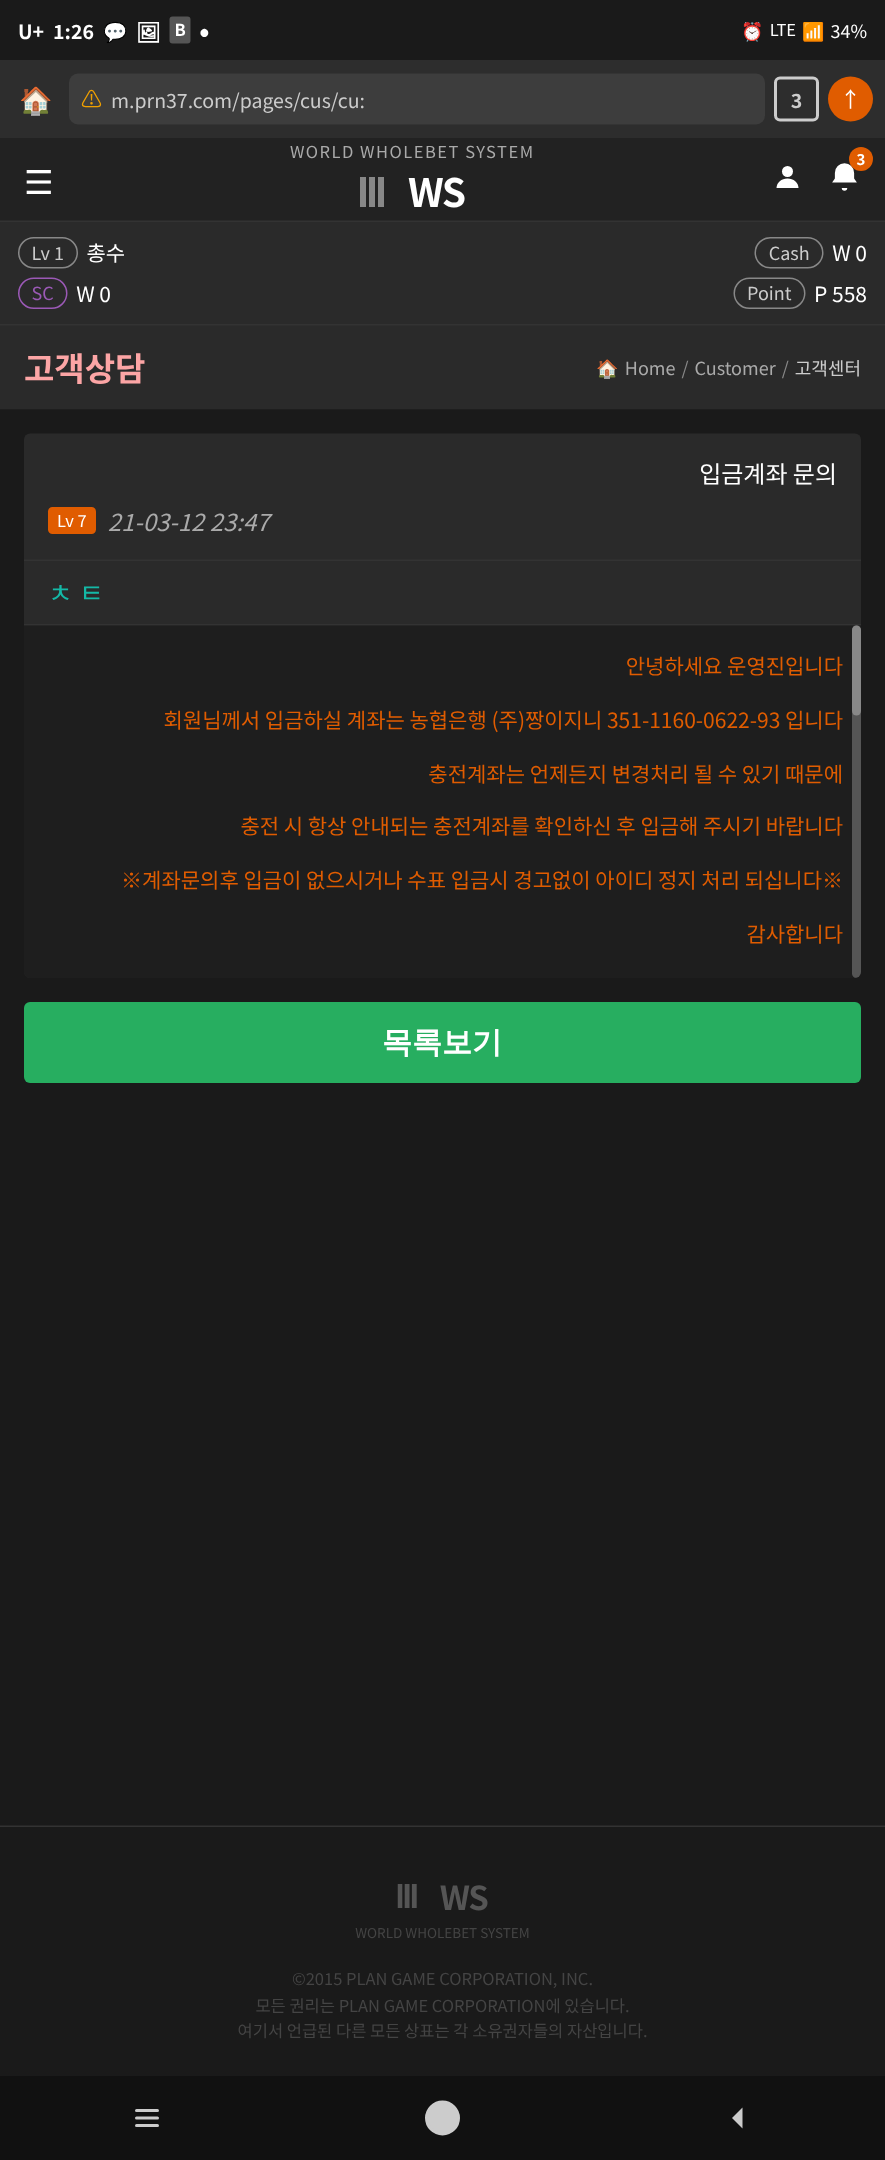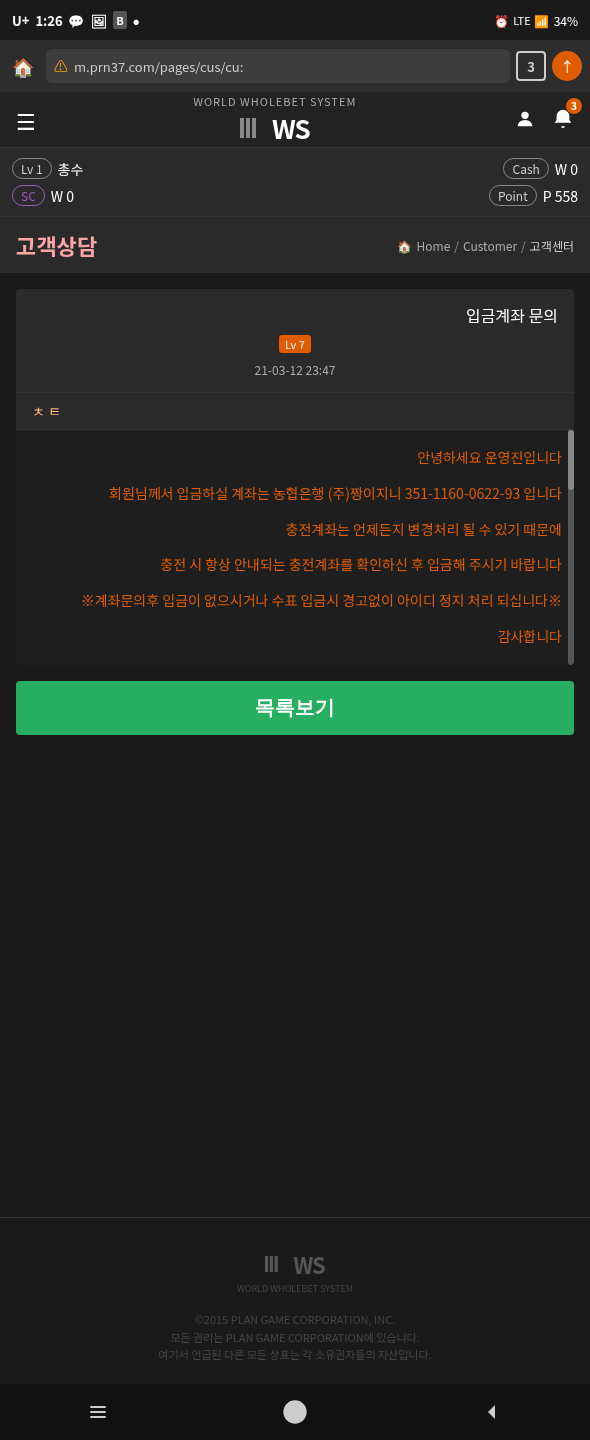--- a/index.html
+++ b/index.html
@@ -277,46 +277,46 @@
     }
     .post-title {
       font-size: 16px;
       color: #fff;
       margin-bottom: 8px;
     }
     .post-meta {
       display: flex;
       align-items: center;
       gap: 8px;
-      flex-direction: column;
     }
     .post-lv {
       background: #e05c00;
       color: #fff;
       font-size: 11px;
       padding: 1px 6px;
       border-radius: 3px;
     }
     .post-date {
-      font-size: 12px;
+      font-size: 16px;
       color: #aaa;
+      font-style: italic;
     }
     .reply-header {
       padding: 8px 16px;
       background: #2a2a2a;
       border-bottom: 1px solid #333;
       font-size: 12px;
       color: #888;
       display: flex;
       gap: 8px;
       align-items: center;
     }
     .reply-icon {
-      font-size: 14px;
-      color: #fdba74;
+      font-size: 18px;
+      color: #14b8a6;
     }
     .reply-text-content {
       padding: 16px;
       background: #1e1e1e;
       line-height: 1.7;
     }
     .reply-text-content p {
       margin-bottom: 12px;
       font-size: 14px;
       color: #e05c00;

